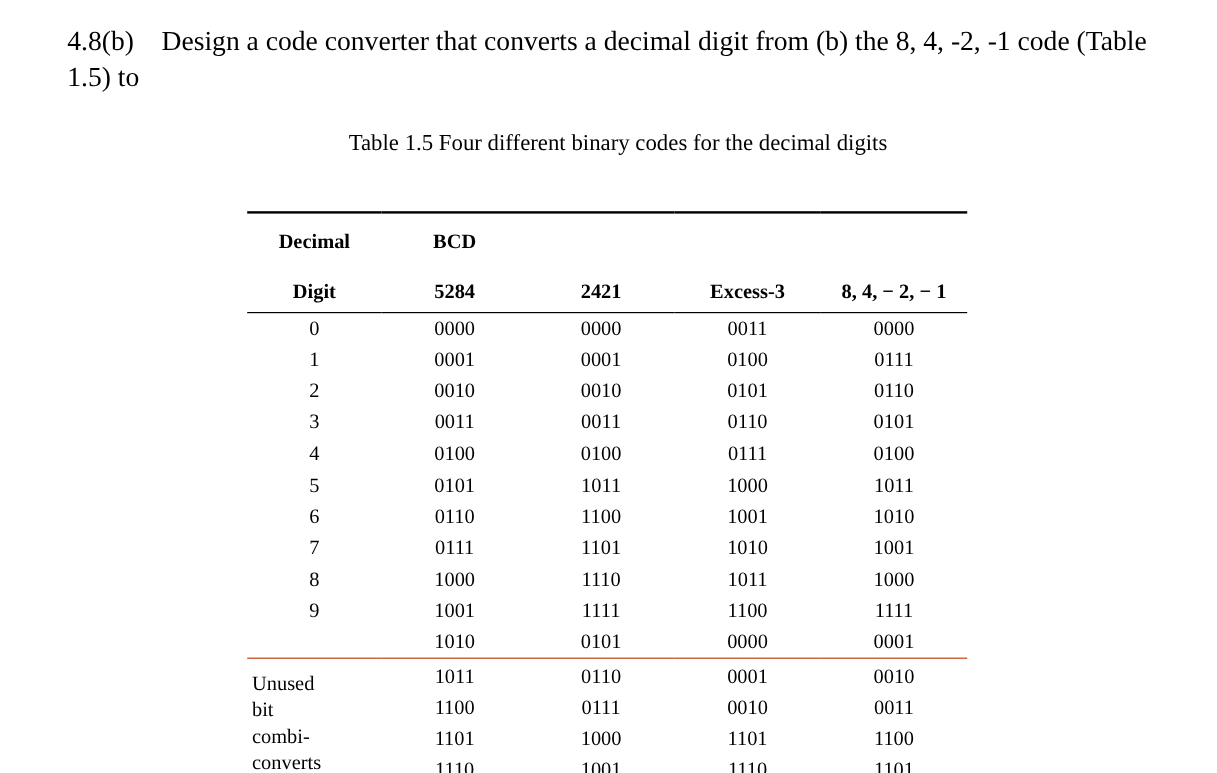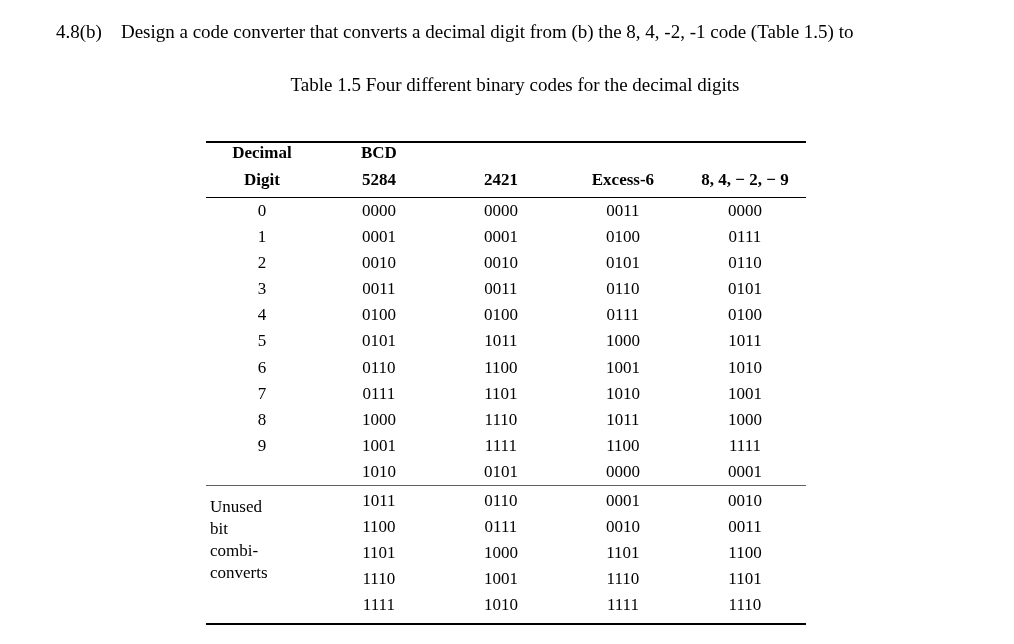--- a/index.html
+++ b/index.html
@@ -9,21 +9,21 @@
     font-family: "Times New Roman", Times, serif;
     color: #000000;
     line-height: 1.3;
   }
   .page {
     width: 1014px;
     box-sizing: border-box;
     padding: 20px 40px 20px 56px;
   }
   .question {
-    font-size: 19px;
+    font-size: 23px;
     margin-bottom: 28px;
   }
   .question .prefix {
     display: inline;
   }
   .table-caption {
     text-align: center;
     font-size: 19px;
     margin-bottom: 44px;
   }
@@ -36,21 +36,21 @@
     width: 100%;
     font-size: 17px;
   }
   th, td {
     padding: 2px 6px;
     text-align: center;
     font-weight: normal;
   }
   thead th {
     font-weight: bold;
-    padding-top: 0;
+    padding-top: 14px;
     padding-bottom: 6px;
   }
   .hline-top th {
     border-top: 2px solid #000;
   }
   .hline-bottom th {
     border-bottom: 1px solid #000;
     margin-top: 47px;
   }
   .sep-row td {
@@ -103,22 +103,22 @@
           <th class="two-line">Decimal</th>
           <th class="two-line">BCD</th>
           <th></th>
           <th></th>
           <th></th>
         </tr>
         <tr class="hline-bottom">
           <th class="two-line">Digit</th>
           <th class="two-line">5284</th>
           <th>2421</th>
-          <th>Excess-6</th>
-          <th>8, 4, − 2, − 9</th>
+          <th>Excess-3</th>
+          <th>8, 4, − 2, − 1</th>
         </tr>
       </thead>
       <tbody>
 
         <tr>
           <td>0</td>
           <td>0000</td>
           <td>0000</td>
           <td>0011</td>
           <td>0000</td>

